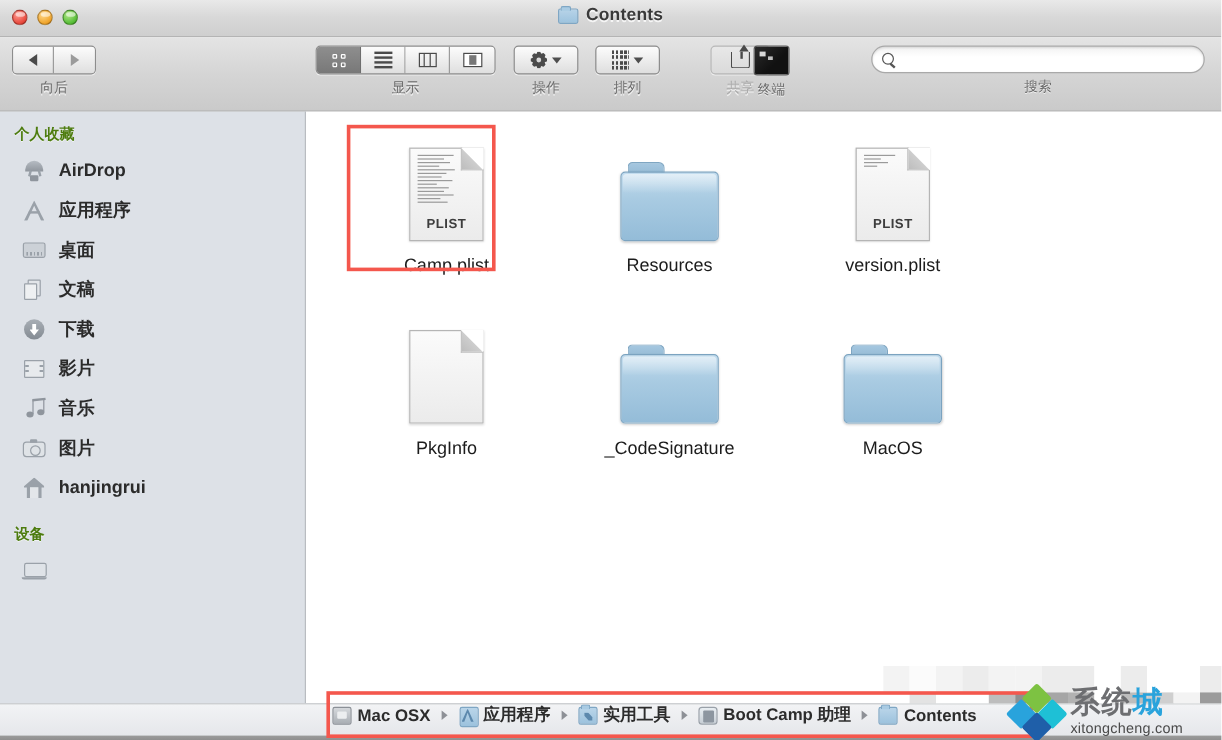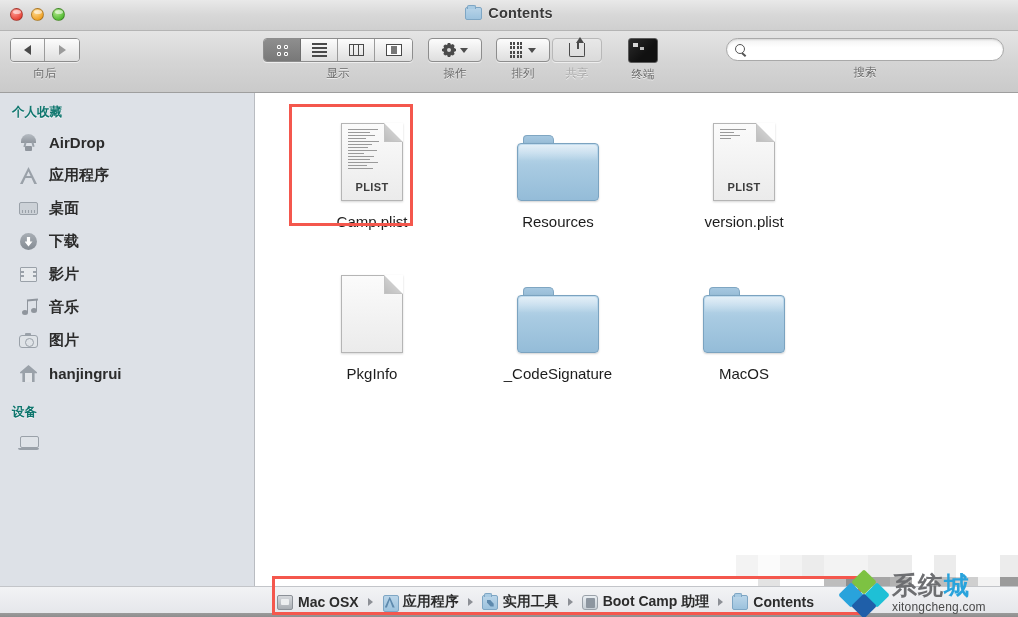--- a/index.html
+++ b/index.html
@@ -189,21 +189,21 @@
 
   .sidebar {
     width: 255px; flex: 0 0 255px;
     background: #dde1e7;
     border-right: 1px solid #b9bcc1;
     padding-top: 8px;
     overflow: hidden;
     position: relative;
   }
   .sb-head {
-    font-size: 12.5px; color: #0f766e; font-weight: bold;
+    font-size: 12.5px; color: #4d7c0f; font-weight: bold;
     padding: 3px 0 5px 12px;
     text-shadow: 0 1px 0 rgba(255,255,255,0.6);
   }
   .sb-item {
     height: 33px; display: flex; align-items: center; gap: 10px;
     padding-left: 18px;
     font-size: 15px; color: #2b2b2b; font-weight: bold;
   }
   .sb-ico { width: 21px; height: 21px; flex: 0 0 21px; position: relative; }
 
@@ -325,21 +325,21 @@
   .doc-big .lines i { display:block; height: 1.4px; background: #9a9a9a; }
   .doc-big .kind {
     position: absolute; left: 0; right: 0; bottom: 7px;
     text-align: center; font-size: 11px; font-weight: bold;
     color: #3d3d3d; letter-spacing: 0.4px;
   }
 
   
   .pathbar {
     height: 31px; flex: 0 0 31px;
-    display: flex; align-items: center;
+    display: flex; align-items: flex-start;
     padding-left: 255px;
     background: linear-gradient(to bottom,#f2f3f5,#e3e5e9);
     border-top: 1px solid #c3c5c9;
     position: relative;
   }
   .pb-inner { display: flex; align-items: center; padding-left: 22px; gap: 0; }
   .pb-crumb { display: flex; align-items: center; gap: 5px; }
   .pb-label { font-size: 14px; font-weight: bold; color: #2c2c2c; white-space: nowrap; }
   .pb-sep {
     margin: 0 9px;
@@ -500,21 +500,21 @@
             <i></i>
             <i></i>
             <i></i>
             <i></i>
           </span>
         <span class="caret"></span>
       </div>
       <div class="tb-label">排列</div>
     </div>
 
-    <div class="tb-group" style="left:552px;font-family:Liberation Mono, monospace;">
+    <div class="tb-group" style="left:592px;font-family:Liberation Mono, monospace;">
       <div class="plainbtn flat" style="width:50px;">
         <span class="ic-share"></span>
       </div>
       <div class="tb-label dim">共享</div>
     </div>
 
     <div class="tb-group" style="left:628px;">
       <div class="term-icon"></div>
       <div class="tb-label">终端</div>
     </div>
@@ -551,20 +551,27 @@
         <span>应用程序</span>
       </div>
 
       <div class="sb-item">
         <span class="sb-ico">
             <i class="desk" style="position:absolute;"></i>
           </span>
         <span>桌面</span>
       </div>
 
+      <div class="sb-item">
+        <span class="sb-ico docs">
+          <i class="g p1"></i>
+            <i class="g p2"></i>
+        </span>
+        <span>文稿</span>
+      </div>
 
       <div class="sb-item">
         <span class="sb-ico">
             <i class="dl" style="position:absolute;"></i>
           </span>
         <span>下载</span>
       </div>
 
       <div class="sb-item">
         <span class="sb-ico">

